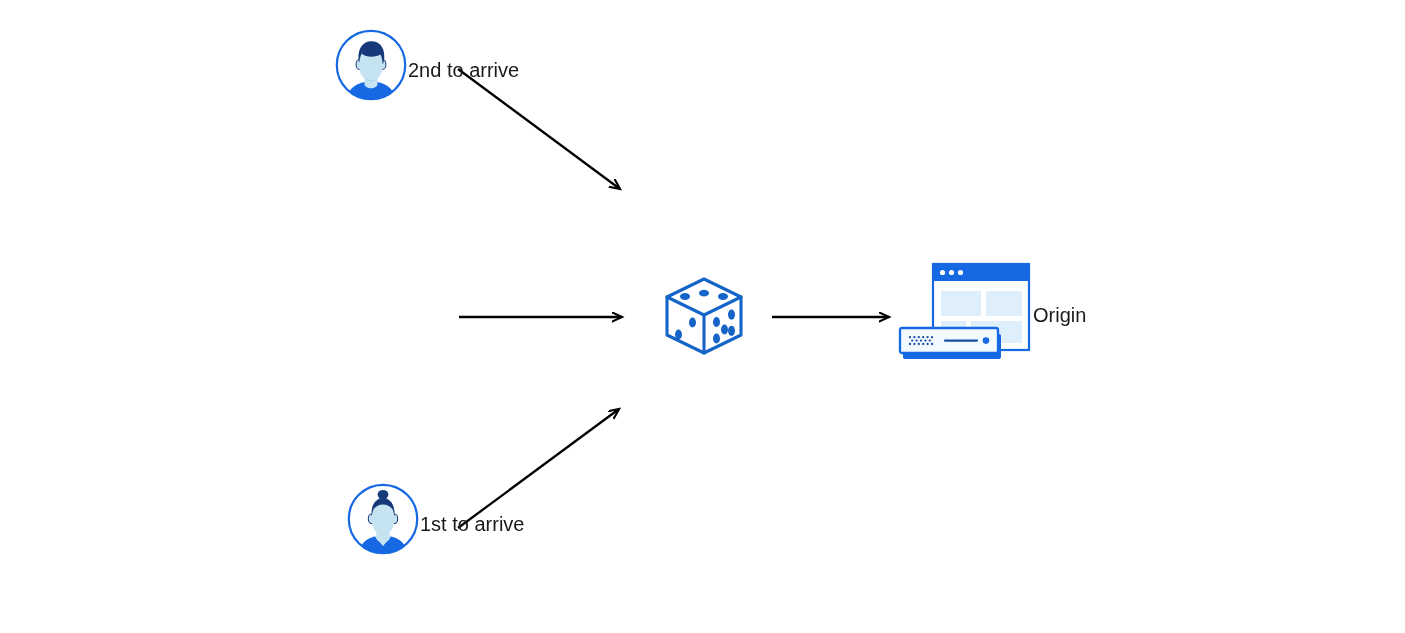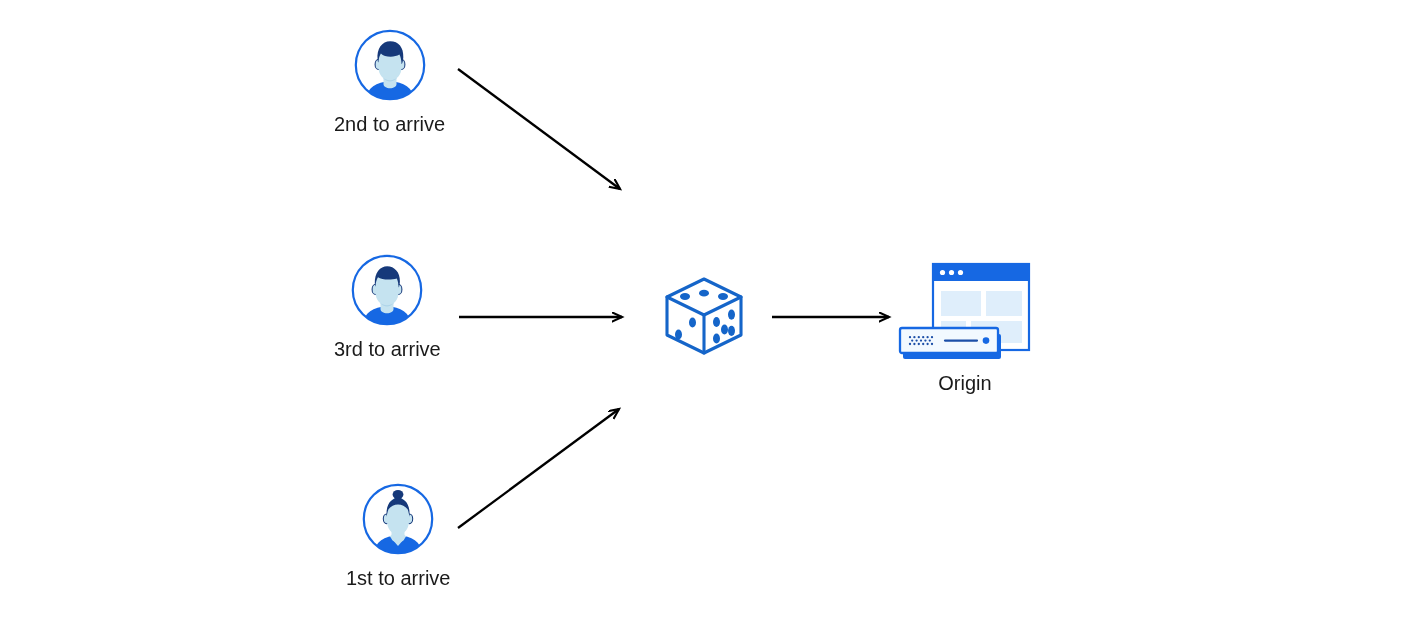--- a/index.html
+++ b/index.html
@@ -15,21 +15,21 @@
   #canvas {
     position: relative;
     width: 1405px;
     height: 633px;
     background: #ffffff;
     overflow: hidden;
   }
   .node {
     position: absolute;
     display: flex;
-    flex-direction: column;
+    flex-direction: row;
     align-items: center;
   }
   .node-label {
     margin-top: 10px;
     font-size: 20px;
     line-height: 24px;
     color: #1a1a1a;
     white-space: nowrap;
     font-family: "Liberation Sans", sans-serif;
   }
@@ -89,41 +89,20 @@
           <ellipse cx="48.4" cy="36.4" rx="3.5" ry="5.1" fill="#c5e3f0" stroke="#16397a" stroke-width="1.05"></ellipse>
           <path d="M25.4 31 C25.4 19.8 30.6 14.2 37 14.2 C43.4 14.2 48.6 19.8 48.6 31 L48.6 38.8 C48.6 47.3 43.4 52.2 37 52.2 C30.6 52.2 25.4 47.3 25.4 38.8 Z" fill="#c5e3f0"></path>
           <path d="M24.6 31.8 C23.4 20.6 29.1 13.2 37.2 13.2 C45.6 13.2 50.7 19.4 50.3 29.2 C50.1 33.4 49.2 35.6 48.6 36.2 C48.4 31.8 47.6 28.6 46.4 26.6 C41.4 29.6 31.4 29.4 27.9 25.4 C26.6 27.6 25.6 30.4 25.4 34.4 C24.9 34.2 24.7 33.2 24.6 31.8 Z" fill="#16397a"></path>
         </g>
         <circle cx="37" cy="37" r="34.2" fill="none" stroke="#1668e3" stroke-width="2.2"></circle>
       </svg>
     </div>
     <div class="node-label">2nd to arrive</div>
   </div>
 
-  <div class="node" style="left:334px; top:253px;">
-    <div class="avatar-wrap">
-      <svg viewBox="0 0 74 74" width="74" height="74">
-        <clipPath id="clipB">
-            <circle cx="37" cy="37" r="34.2"></circle>
-          </clipPath>
-        <circle cx="37" cy="37" r="34.2" fill="#ffffff"></circle>
-        <g clip-path="url(#clipB)">
-          <path d="M12.5 74 C13 60.5 22.5 53.5 37 53.5 C51.5 53.5 61 60.5 61.5 74 Z" fill="#1668e3"></path>
-          <path d="M30.5 44 L30.5 56 C30.5 58.6 33.4 60.2 37 60.2 C40.6 60.2 43.5 58.6 43.5 56 L43.5 44 Z" fill="#c5e3f0"></path>
-          <path d="M30.5 44 L30.5 50.5 C32.4 52.6 35 53.4 37 53.4 C39 53.4 41.6 52.6 43.5 50.5 L43.5 44 Z" fill="#aed4e8"></path>
-          <ellipse cx="25.6" cy="36.4" rx="3.5" ry="5.1" fill="#c5e3f0" stroke="#16397a" stroke-width="1.05"></ellipse>
-          <ellipse cx="48.4" cy="36.4" rx="3.5" ry="5.1" fill="#c5e3f0" stroke="#16397a" stroke-width="1.05"></ellipse>
-          <path d="M25.4 31 C25.4 19.8 30.6 14.2 37 14.2 C43.4 14.2 48.6 19.8 48.6 31 L48.6 38.8 C48.6 47.3 43.4 52.2 37 52.2 C30.6 52.2 25.4 47.3 25.4 38.8 Z" fill="#c5e3f0"></path>
-          <path d="M24.8 30.6 C24.4 19.6 30.2 13.2 37.2 13.2 C44.4 13.2 50.2 19.2 49.9 28.4 C49.8 31.4 49.3 33.6 48.7 34.6 C48.4 30.4 47.8 27.4 46.8 25.4 C41.2 27.2 31.8 27.0 28.0 24.2 C26.6 26.4 25.7 29.4 25.4 33.8 C25.0 33.0 24.8 32.0 24.8 30.6 Z" fill="#16397a"></path>
-        </g>
-        <circle cx="37" cy="37" r="34.2" fill="none" stroke="#1668e3" stroke-width="2.2"></circle>
-      </svg>
-    </div>
-    <div class="node-label">3rd to arrive</div>
-  </div>
 
   <div class="node" style="left:346px; top:482px;">
     <div class="avatar-wrap">
       <svg viewBox="0 0 74 74" width="74" height="74">
         <clipPath id="clipC">
             <circle cx="37" cy="37" r="34.2"></circle>
           </clipPath>
         <circle cx="37" cy="37" r="34.2" fill="#ffffff"></circle>
         <g clip-path="url(#clipC)">
           <path d="M12.5 74 C13 60.5 22.5 53.5 37 53.5 C51.5 53.5 61 60.5 61.5 74 Z" fill="#1668e3"></path>

